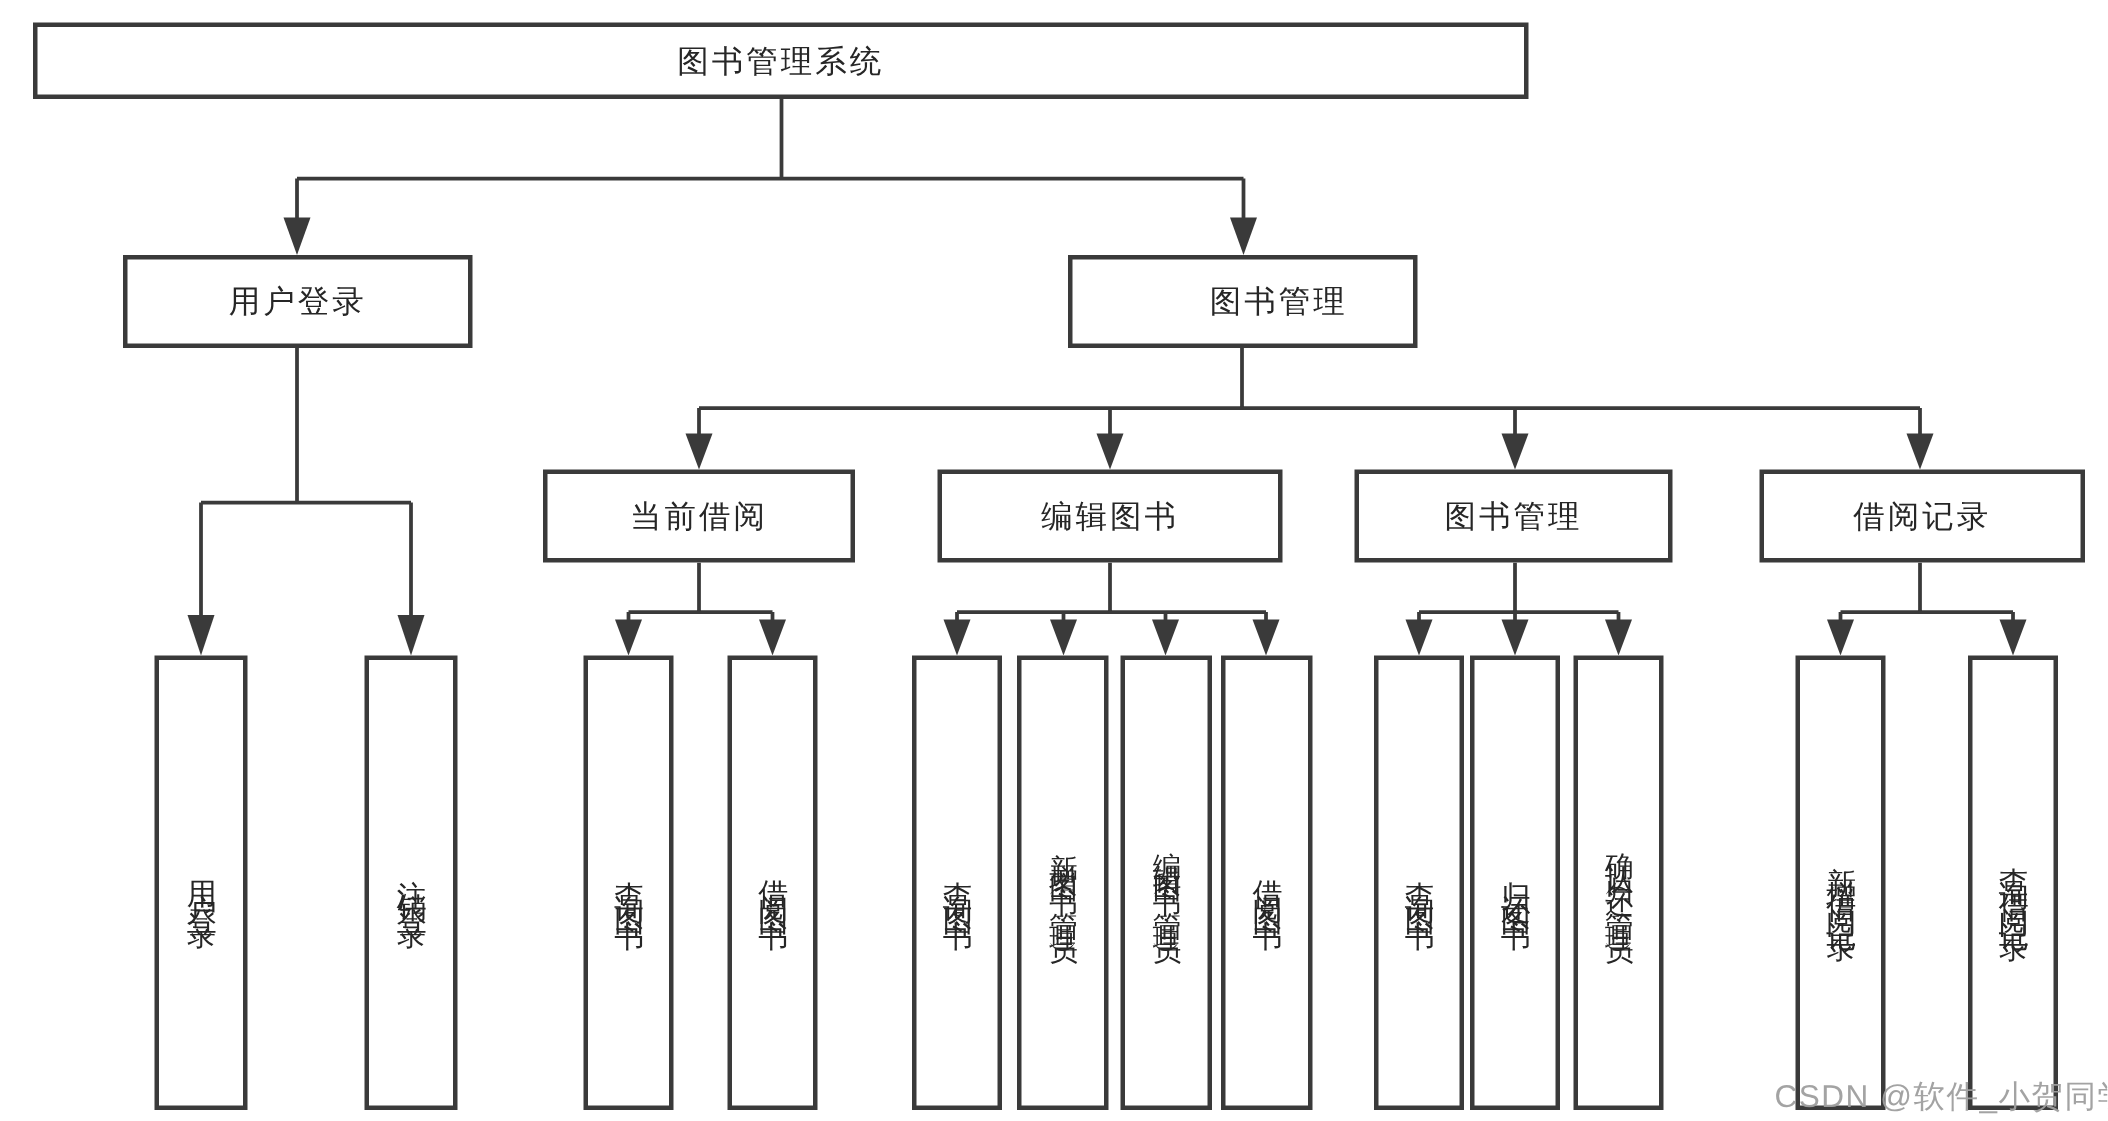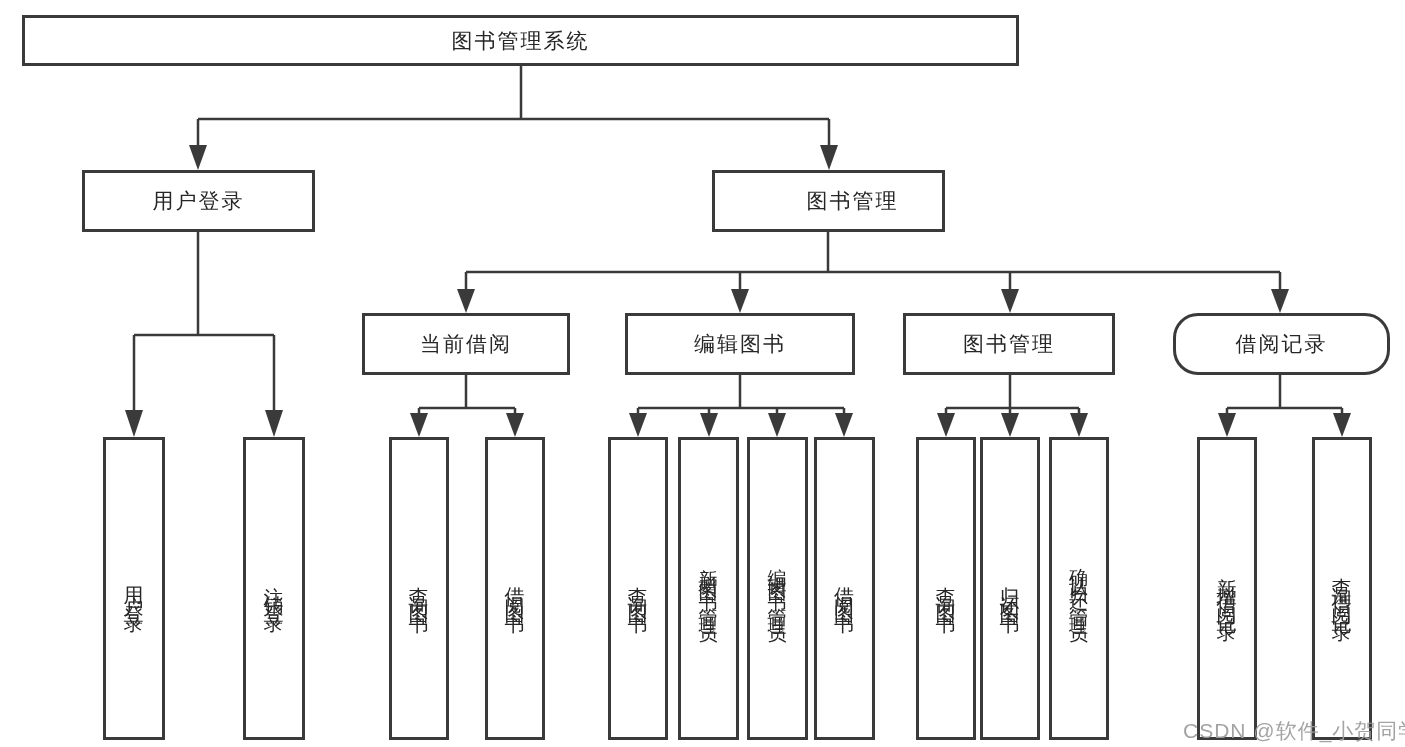--- a/index.html
+++ b/index.html
@@ -109,21 +109,21 @@
 
   <div class="node" style="left:362px; top:313px; width:208px; height:62px;">
     <span class="hlabel">当前借阅</span>
   </div>
   <div class="node" style="left:625px; top:313px; width:230px; height:62px;">
     <span class="hlabel">编辑图书</span>
   </div>
   <div class="node" style="left:903px; top:313px; width:212px; height:62px;">
     <span class="hlabel">图书管理</span>
   </div>
-  <div class="node" style="left:1173px; top:313px; width:217px; height:62px;border-radius:25px;">
+  <div class="node" style="left:1173px; top:313px; width:217px; height:62px;">
     <span class="hlabel">借阅记录</span>
   </div>
 
   <div class="node" style="left:103px; top:437px; width:62px; height:303px;">
     <span class="vlabel">用户登录</span>
   </div>
   <div class="node" style="left:243px; top:437px; width:62px; height:303px;">
     <span class="vlabel">注销登录</span>
   </div>
 

